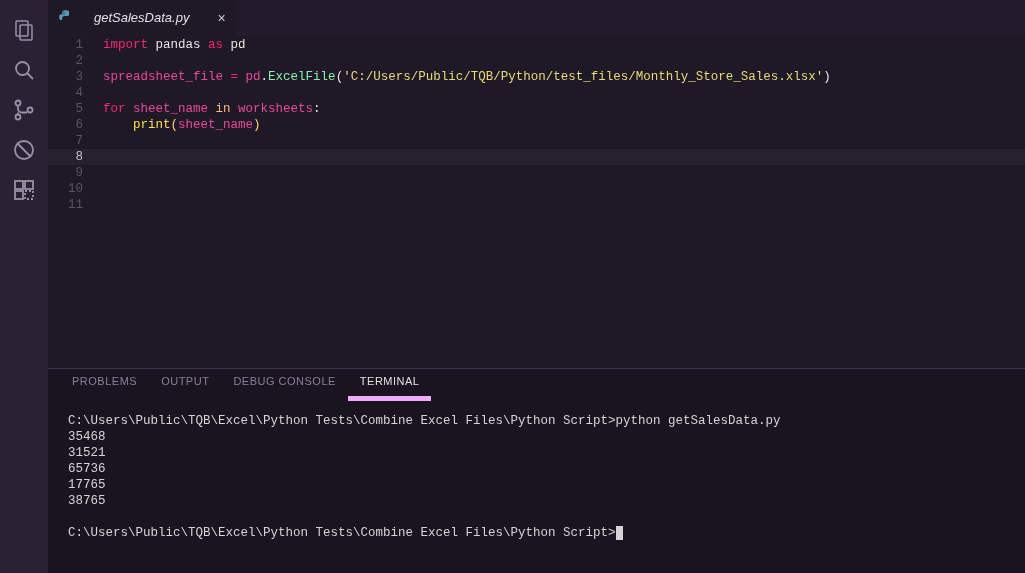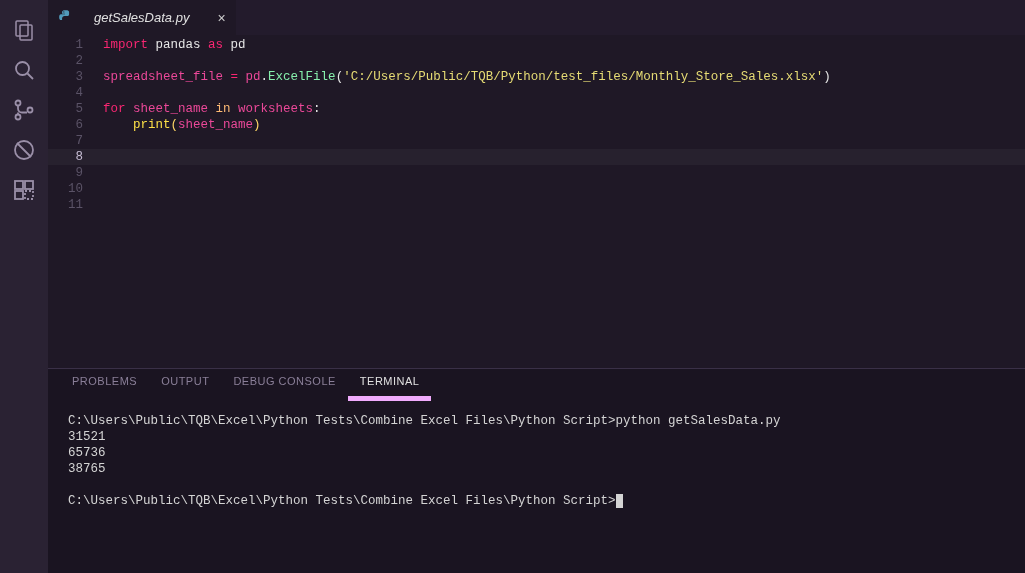--- a/index.html
+++ b/index.html
@@ -213,20 +213,22 @@
 
   <div class="panel">
     <div class="panel-tabs">
       <div class="panel-tab">PROBLEMS</div>
       <div class="panel-tab">OUTPUT</div>
       <div class="panel-tab">DEBUG CONSOLE</div>
       <div class="panel-tab active">TERMINAL</div>
     </div>
     <div class="terminal">
       <div class="terminal-line"><span>C:\Users\Public\TQB\Excel\Python Tests\Combine Excel Files\Python Script&gt;</span><span>python getSalesData.py</span></div>
+      <div class="terminal-line">35468</div>
       <div class="terminal-line">31521</div>
       <div class="terminal-line">65736</div>
+      <div class="terminal-line">17765</div>
       <div class="terminal-line">38765</div>
       <div class="terminal-gap"></div>
       <div class="terminal-line"><span>C:\Users\Public\TQB\Excel\Python Tests\Combine Excel Files\Python Script&gt;</span><span class="cursor-block"></span></div>
     </div>
   </div>
 </div>
 
 </body></html>

